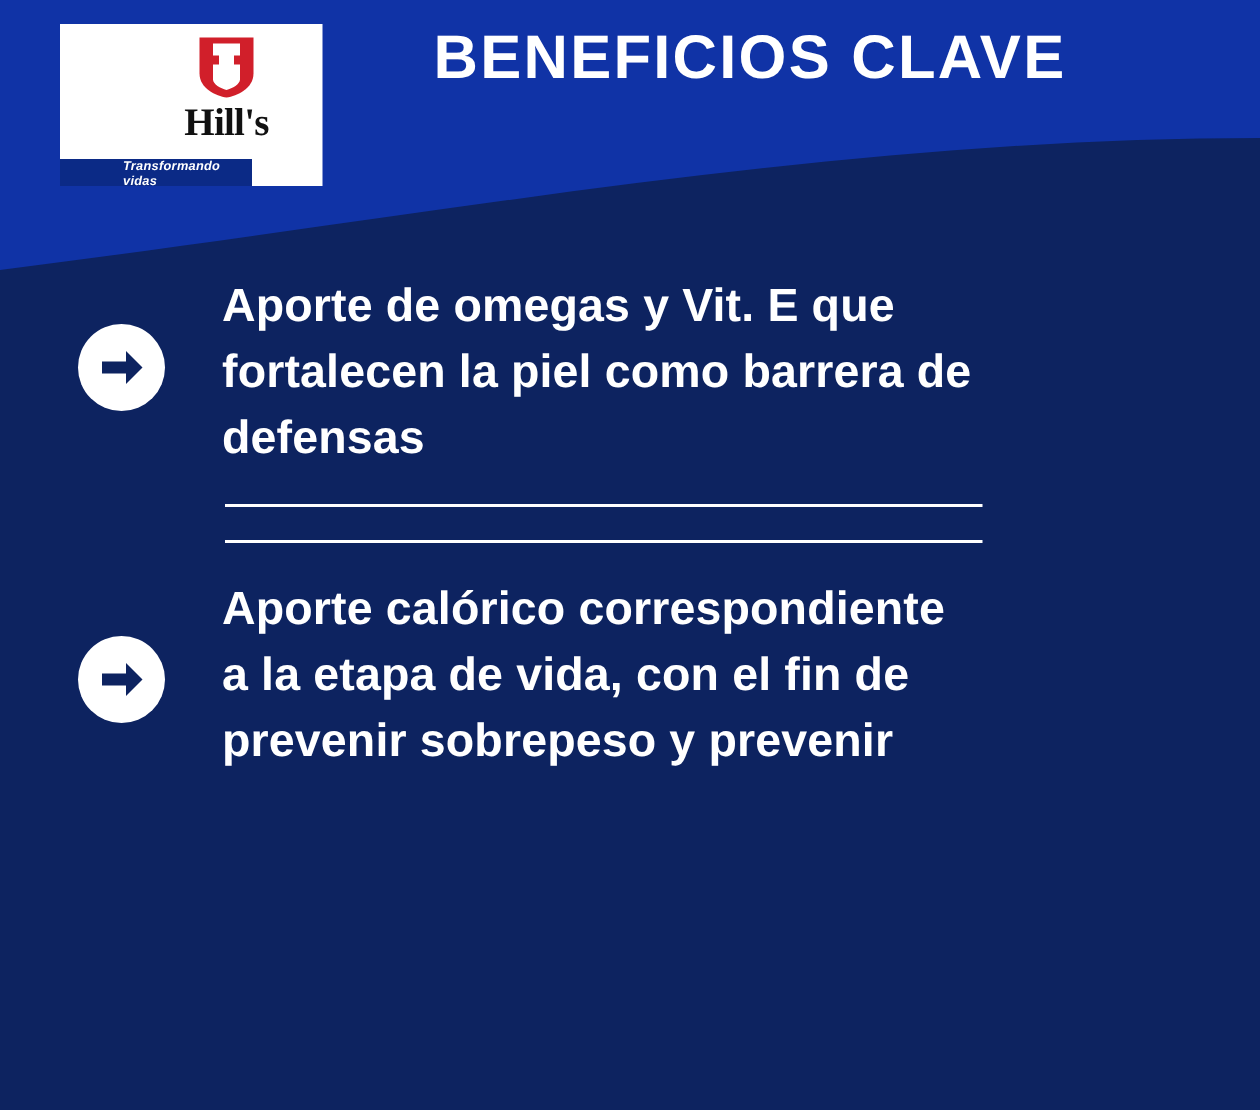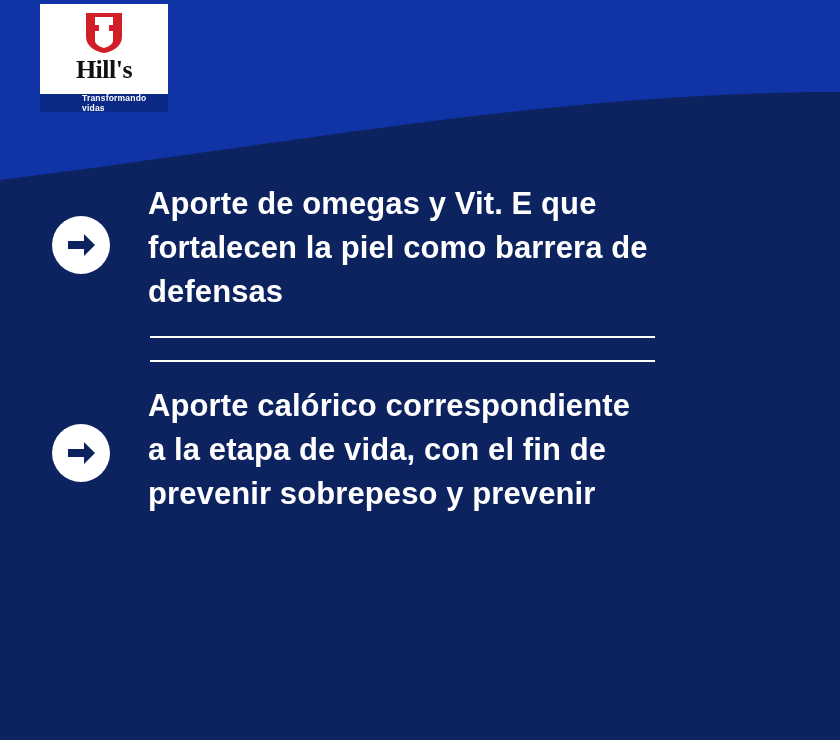--- a/index.html
+++ b/index.html
@@ -50,30 +50,31 @@
     font-weight: bold;
     letter-spacing: 1.5px;
     line-height: 52px;
     z-index: 4;
     white-space: nowrap;
   }
 
   
   .logo-box {
     position: absolute;
-    top: 4px;
+    top: 16px;
     left: 40px;
     width: 128px;
     height: 108px;
     background: #ffffff;
     z-index: 5;
     display: flex;
     flex-direction: column;
     align-items: center;
     justify-content: flex-start;
+    padding-left: 47px;
   }
   .logo-shield {
     position: relative;
     margin-top: 7px;
     width: 42px;
     height: 44px;
   }
   .logo-wordmark {
     margin-top: 2px;
     font-family: "Liberation Serif", serif;
@@ -91,20 +92,21 @@
     height: 18px;
     background: #0b2a86;
     display: flex;
     align-items: center;
     justify-content: center;
   }
   .logo-tagline {
     color: #ffffff;
     font-size: 8.5px;
     font-weight: bold;
+    font-style: italic;
     letter-spacing: 0.2px;
     margin-left: 42px;
   }
 
   
   .benefits {
     position: absolute;
     top: 170px;
     left: 0;
     width: 700px;
@@ -157,20 +159,21 @@
 </head>
 <body>
 
 <div class="poster">
 
   <div class="header-band"></div>
   <svg class="header-curve" viewBox="0 0 840 120" preserveAspectRatio="none">
     <path d="M0,0 L840,0 L840,30 C560,30 300,80 0,118 Z" fill="#1033a6"></path>
   </svg>
 
+  <div class="header-title">BENEFICIOS CLAVE</div>
 
   <div class="logo-box">
     <div class="logo-shield">
       <svg width="42" height="44" viewBox="0 0 42 44">
         <path d="M3,2 L39,2 L39,26 C39,36 28,41 21,42 C14,41 3,36 3,26 Z" fill="#d11f2a"></path>
         <path d="M12,6 L30,6 L30,14 L26,14 L26,20 L30,20 L30,30 C30,33 25,36 21,37 C17,36 12,33 12,30 L12,20 L16,20 L16,14 L12,14 Z" fill="#ffffff"></path>
       </svg>
     </div>
     <div class="logo-wordmark">Hill's</div>
     <div class="logo-tagline-bar">

